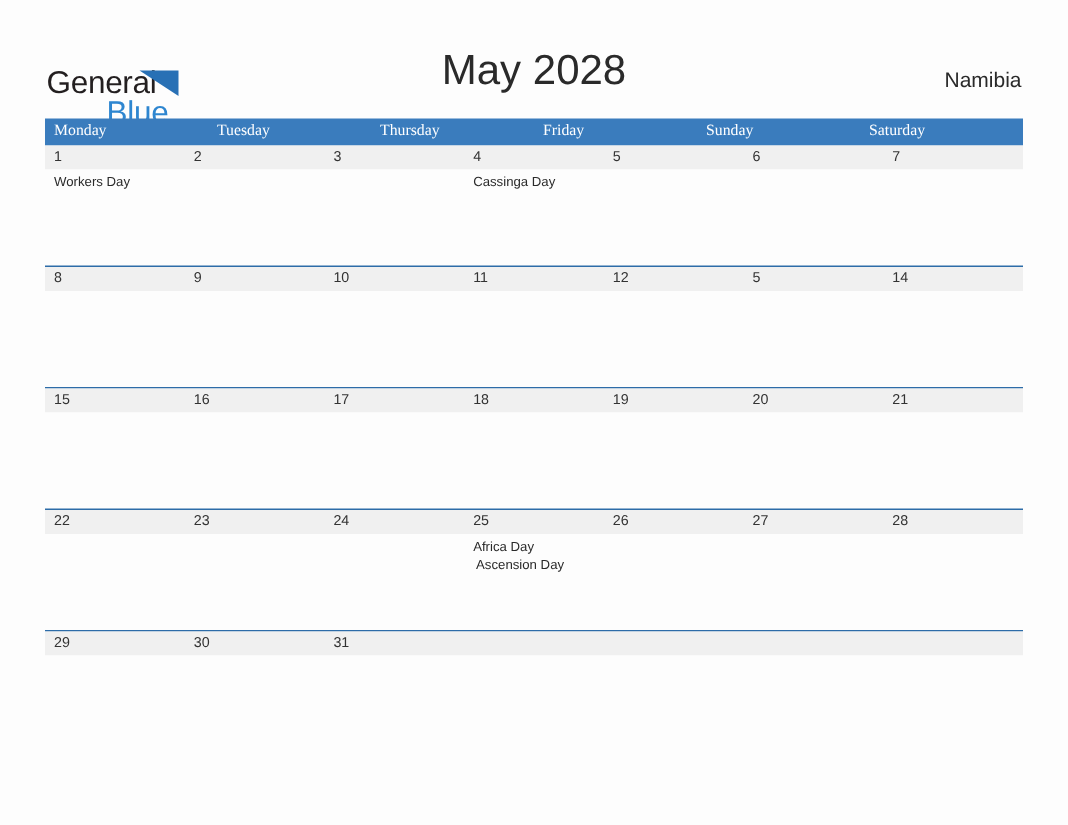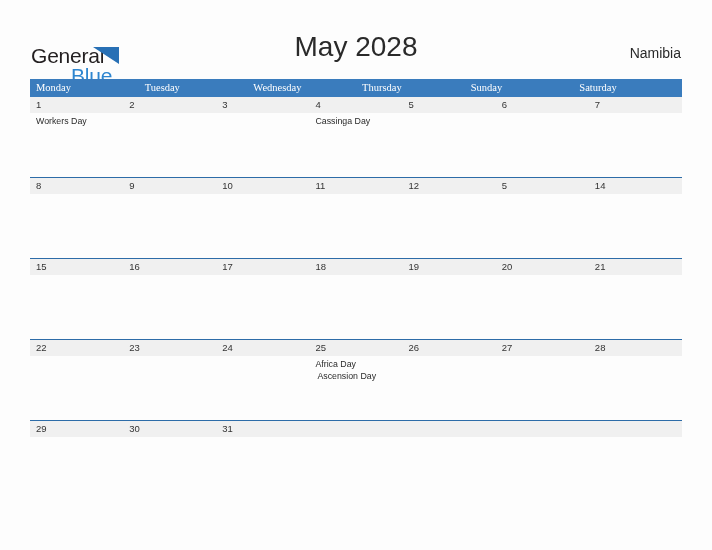--- a/index.html
+++ b/index.html
@@ -179,22 +179,22 @@
 
     <div class="country">Namibia</div>
 
   </div>
 
   <div class="calendar">
 
     <div class="dow-row">
       <div class="dow">Monday</div>
       <div class="dow">Tuesday</div>
-      <div class="dow">Wednesday</div>
       <div class="dow">Thursday</div>
+      <div class="dow">Friday</div>
       <div class="dow">Sunday</div>
       <div class="dow">Saturday</div>
     </div>
 
     <div id="weeks-container">
         <div class="week">
           <div class="dates-row">
             <div class="date-cell">1</div>
             <div class="date-cell">2</div>
             <div class="date-cell">3</div>

